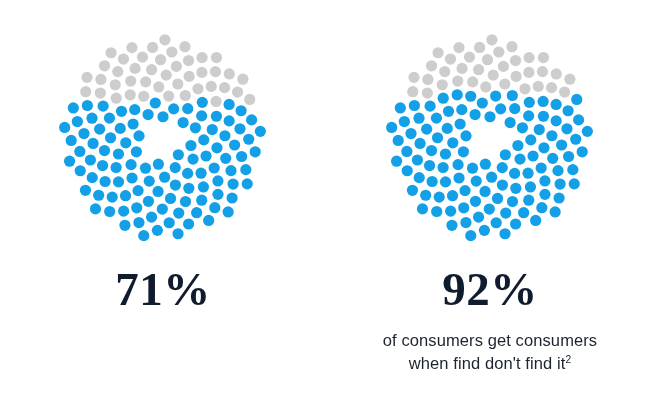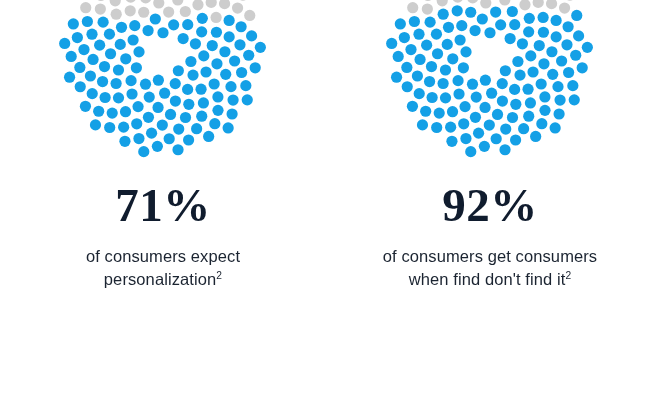--- a/index.html
+++ b/index.html
@@ -18,21 +18,21 @@
   }
 
   #infographic {
     position: absolute;
     left: 0;
     top: 0;
     width: 653px;
     height: 319px;
     display: flex;
     flex-direction: row;
-    align-items: flex-end;
+    align-items: flex-start;
     justify-content: space-between;
   }
 
   .stat-panel {
     width: 326px;
     height: 403px;
     position: relative;
     display: flex;
     flex-direction: column;
     align-items: center;
@@ -236,24 +236,20 @@
             <circle cx="53.07" cy="20.73" r="5.6" fill="#cdcdcd"></circle>
             <circle cx="113.82" cy="19.98" r="5.6" fill="#cdcdcd"></circle>
             <circle cx="73.97" cy="15.59" r="5.6" fill="#cdcdcd"></circle>
             <circle cx="94.61" cy="15.45" r="5.6" fill="#cdcdcd"></circle>
             <circle cx="126.95" cy="14.69" r="5.6" fill="#cdcdcd"></circle>
             <circle cx="106.92" cy="7.79" r="5.6" fill="#cdcdcd"></circle>
           </g>
       </svg>
     </div>
     <div class="pct-value">71%</div>
-    <div class="pct-caption">
-      <span>of consumers expect</span><br>
-      <span>personalization</span><sup>2</sup>
-    </div>
   </section>
 
   <section class="stat-panel">
     <div class="dot-chart-wrap">
       <svg viewBox="0 0 210 212" aria-hidden="true">
         <g>
             <circle cx="85.76" cy="203.64" r="5.6" fill="#14a0e6"></circle>
             <circle cx="120.02" cy="201.75" r="5.6" fill="#14a0e6"></circle>
             <circle cx="99.37" cy="198.37" r="5.6" fill="#14a0e6"></circle>
             <circle cx="66.94" cy="193.32" r="5.6" fill="#14a0e6"></circle>

